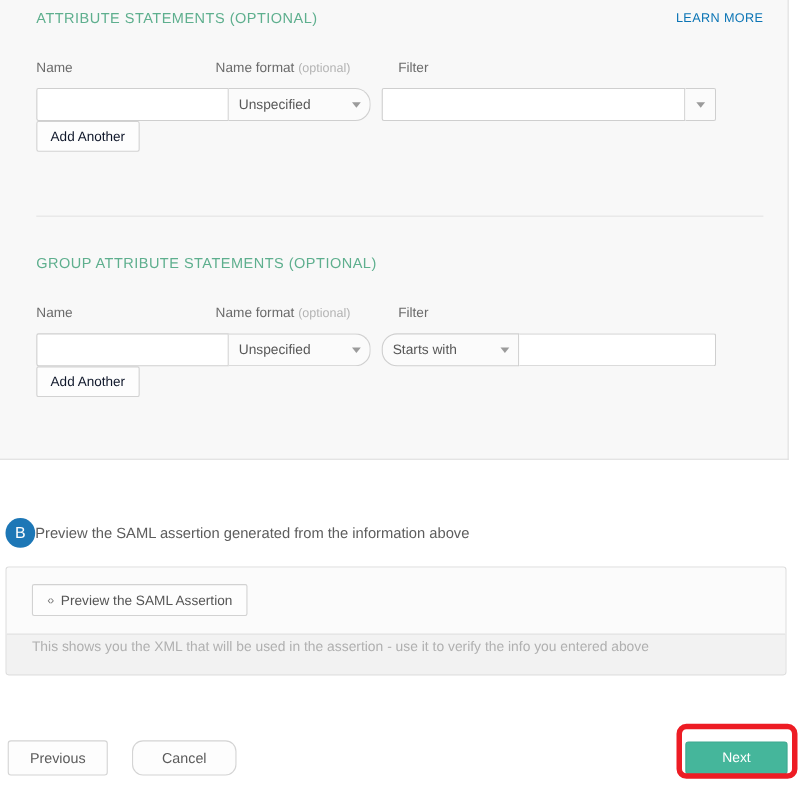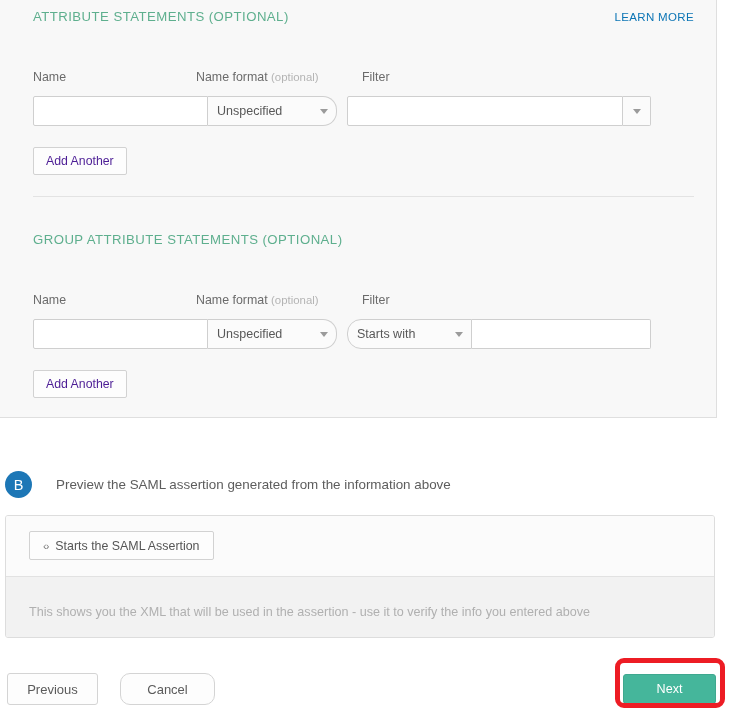--- a/index.html
+++ b/index.html
@@ -53,21 +53,21 @@
     color: #0c75b5;
     letter-spacing: .35px;
     text-decoration: none;
     cursor: pointer;
     white-space: nowrap;
   }
 
   .label-row {
     position: relative;
     height: 16px;
-    margin-top: 46px;
+    margin-top: 30px;
   }
   .fld-label {
     position: absolute;
     font-size: 12.4px;
     color: #6b6b6b;
     white-space: nowrap;
   }
   .fld-label .opt {
     color: #b4b4b4;
     font-size: 11.4px;
@@ -144,32 +144,32 @@
   .join-a { border-top-right-radius: 0; border-bottom-right-radius: 0; }
   .join-b { border-top-left-radius: 0; border-bottom-left-radius: 0; border-left: none; }
 
   .name-in    { width: 175px; }
   .fmt-dd     { width: 129px; }
   .value-in   { width: 276px; }
   .filter-dd  { width: 125px; }
   .filter-in  { width: 179px; }
 
   .addbtn {
-    margin-top: 21px;
+    margin-top: 0;
     display: inline-block;
     box-sizing: border-box;
     height: 28px;
     padding: 0 12px;
     line-height: 26px;
     background: #fdfdfd;
     border: 1px solid #d2d2d2;
     border-radius: 2px;
     font-family: "Liberation Sans", sans-serif;
     font-size: 12.3px;
-    color: #4c1d95;
+    color: #0f172a;
     cursor: pointer;
   }
 
   .divider {
     position: absolute;
     left: 33px;
     right: 22px;
     top: 197px;
     height: 1px;
     background: #e3e3e3;
@@ -188,21 +188,21 @@
     border-radius: 50%;
     background: #1d77b6;
     color: #ffffff;
     font-size: 14.5px;
     display: flex;
     align-items: center;
     justify-content: center;
     flex: none;
   }
   .step-b-text {
-    margin-left: 24px;
+    margin-left: 0;
     font-size: 13.4px;
     color: #5d5d5d;
     white-space: nowrap;
   }
 
   
   .prev-card {
     position: absolute;
     left: 5px;
     top: 515px;
@@ -234,21 +234,21 @@
   }
   .code-icon {
     font-size: 11px;
     color: #7a7a7a;
     margin-right: 7px;
     letter-spacing: -1px;
   }
   .prev-foot {
     border-top: 1px solid #e2e2e2;
     background: #f2f2f2;
-    padding: 28px 0 18px 23px;
+    padding: 4px 0 18px 23px;
     font-size: 12.6px;
     color: #b0b0b0;
     white-space: nowrap;
   }
 
   
   .footer {
     position: absolute;
     left: 0; right: 0;
     top: 673px;
@@ -373,21 +373,21 @@
 
 <div class="step-b">
   <div class="badge">B</div>
   <div class="step-b-text">Preview the SAML assertion generated from the information above</div>
 </div>
 
 <div class="prev-card">
   <div class="prev-top">
     <button class="prevbtn">
       <span class="code-icon">‹›</span>
-      <span>Starts the SAML Assertion</span>
+      <span>Preview the SAML Assertion</span>
     </button>
   </div>
   <div class="prev-foot">This shows you the XML that will be used in the assertion - use it to verify the info you entered above</div>
 </div>
 
 <div class="footer">
   <button class="fbtn btn-prev">Previous</button>
   <button class="fbtn btn-cancel">Cancel</button>
   <button class="btn-next">Next</button>
 </div>

